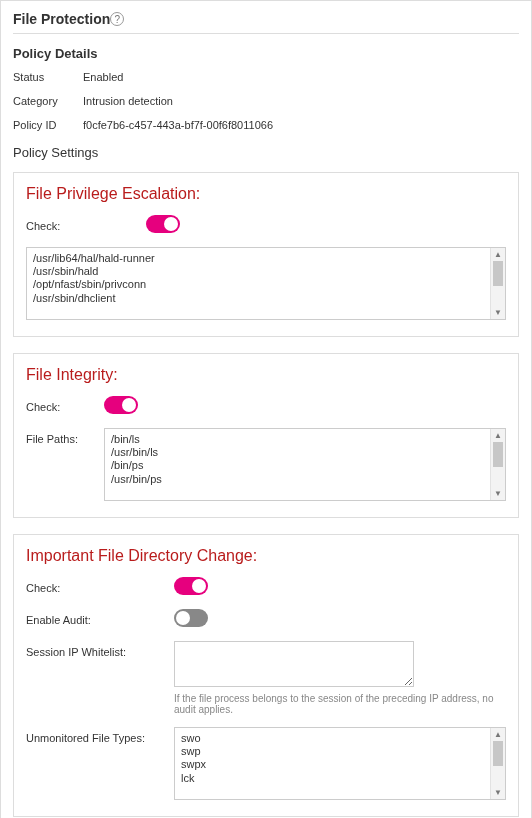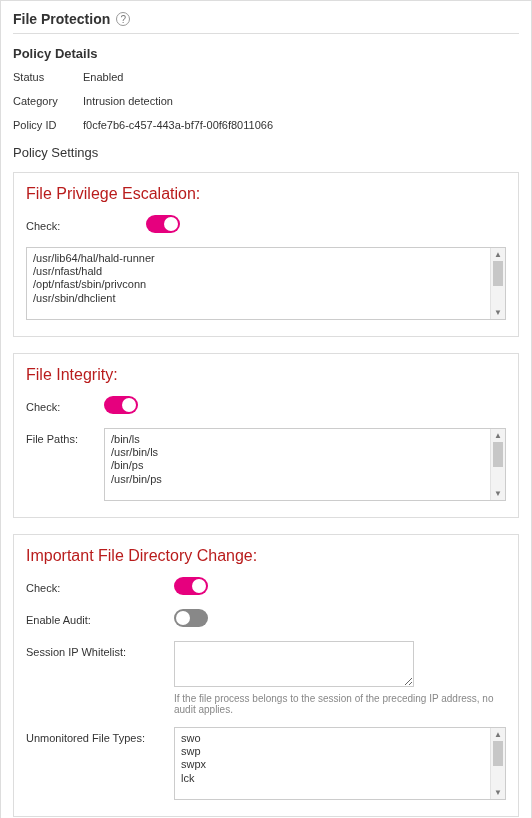--- a/index.html
+++ b/index.html
@@ -14,21 +14,20 @@
   }
   .page {
     border: 1px solid #ddd;
     padding: 10px 12px 12px 12px;
   }
   .page-title {
     font-size: 14px;
     font-weight: bold;
     display: flex;
     align-items: center;
-    gap: 6px;
     margin-bottom: 6px;
   }
   .help-icon {
     display: inline-flex;
     align-items: center;
     justify-content: center;
     width: 14px;
     height: 14px;
     border: 1px solid #999;
     border-radius: 50%;
@@ -217,21 +216,21 @@
         <div class="fvalue">
           <span class="toggle on"><span class="knob"></span></span>
         </div>
       </div>
 
       <div class="form-row">
         <div class="fvalue">
           <div class="listbox">
             <div class="content">
               <div>/usr/lib64/hal/hald-runner</div>
-              <div>/usr/nfast/hald</div>
+              <div>/usr/sbin/hald</div>
               <div>/opt/nfast/sbin/privconn</div>
               <div>/usr/sbin/dhclient</div>
             </div>
             <div class="scrollbar">
               <div class="arrow">▲</div>
               <div class="track">
                   <div class="thumb"></div>
                 </div>
               <div class="arrow">▼</div>
             </div>

